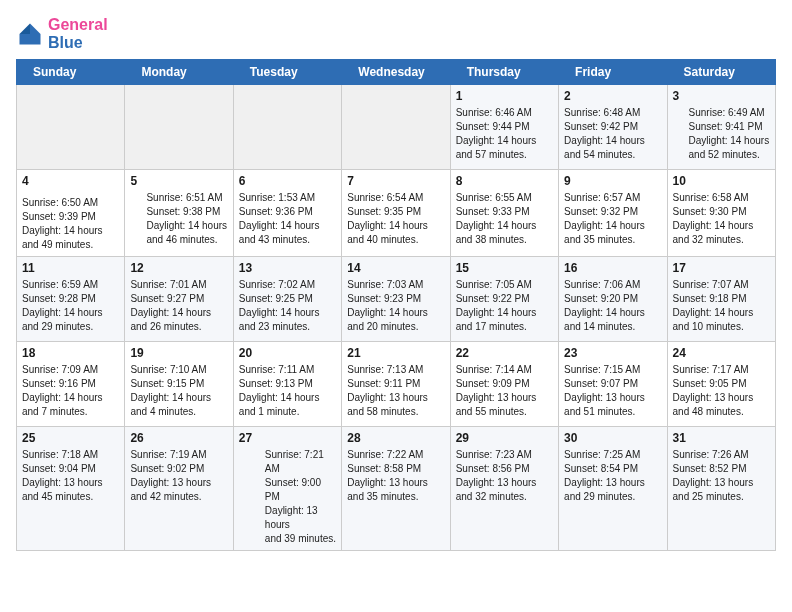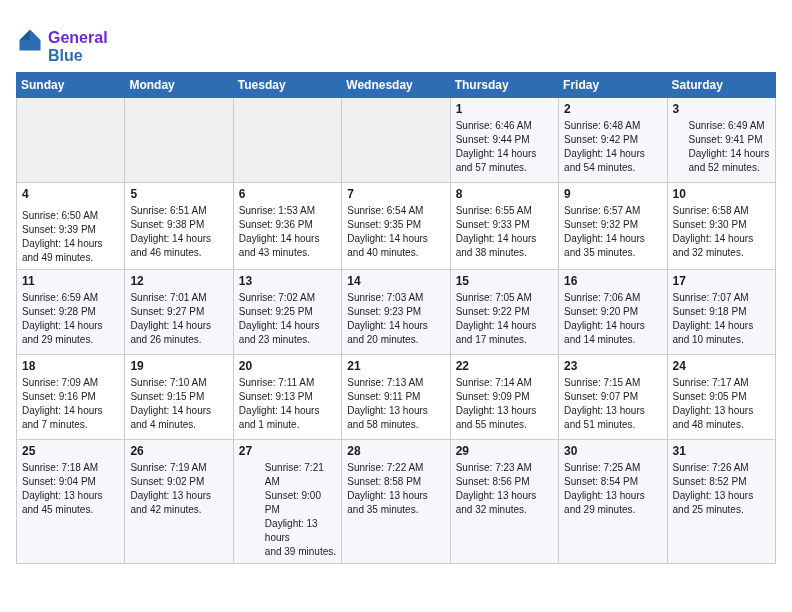--- a/index.html
+++ b/index.html
@@ -39,21 +39,21 @@
       color: #555;
     }
     table {
       width: 100%;
       border-collapse: collapse;
       font-size: 10.5px;
     }
     thead th {
       background-color: #2e6db4;
       color: #fff;
-      padding: 5px 4px;
+      padding: 5px 16px;
       text-align: left;
       font-size: 12px;
       font-weight: bold;
       border: 1px solid #2e6db4;
     }
     tbody td {
       border: 1px solid #ccc;
       padding: 4px 5px;
       vertical-align: top;
       height: 85px;
@@ -83,21 +83,21 @@
 
 <div class="header">
   <div class="logo">
     <svg class="logo-icon" viewBox="0 0 40 40">
       <rect x="0" y="0" width="40" height="40" fill="white"></rect>
       <polygon points="20,5 35,20 20,20" fill="#2e6db4"></polygon>
       <polygon points="20,5 20,20 5,20" fill="#1a5a9a"></polygon>
       <rect x="5" y="20" width="30" height="15" fill="#2e6db4"></rect>
     </svg>
     <div>
-      <div style="font-size:16px;font-weight:bold;color:#6d28d9;line-height:1.1;margin-top:13px;">General</div>
+      <div style="font-size:16px;font-weight:bold;color:#ec4899;line-height:1.1;">General</div>
       <div style="font-size:16px;font-weight:bold;color:#2e6db4;line-height:1.1;">Blue</div>
     </div>
   </div>
   <div class="title-block">
     <div class="month-title"></div>
     <div class="location"></div>
   </div>
 </div>
 
 <table>
@@ -143,21 +143,21 @@
       <tr>
         <td>
           <div class="cell-date">4</div>
           <div class="cell-info" style="white-space: pre-line; margin-top: 8px;">Sunrise: 6:50 AM
 Sunset: 9:39 PM
 Daylight: 14 hours
 and 49 minutes.</div>
         </td>
         <td>
           <div class="cell-date">5</div>
-          <div class="cell-info" style="white-space: pre-line;">Sunrise: 6:51 AM
+          <div class="cell-info" style="white-space: pre-line; margin-left: 16px;">Sunrise: 6:51 AM
 Sunset: 9:38 PM
 Daylight: 14 hours
 and 46 minutes.</div>
         </td>
         <td>
           <div class="cell-date">6</div>
           <div class="cell-info" style="white-space: pre-line;">Sunrise: 1:53 AM
 Sunset: 9:36 PM
 Daylight: 14 hours
 and 43 minutes.</div>

